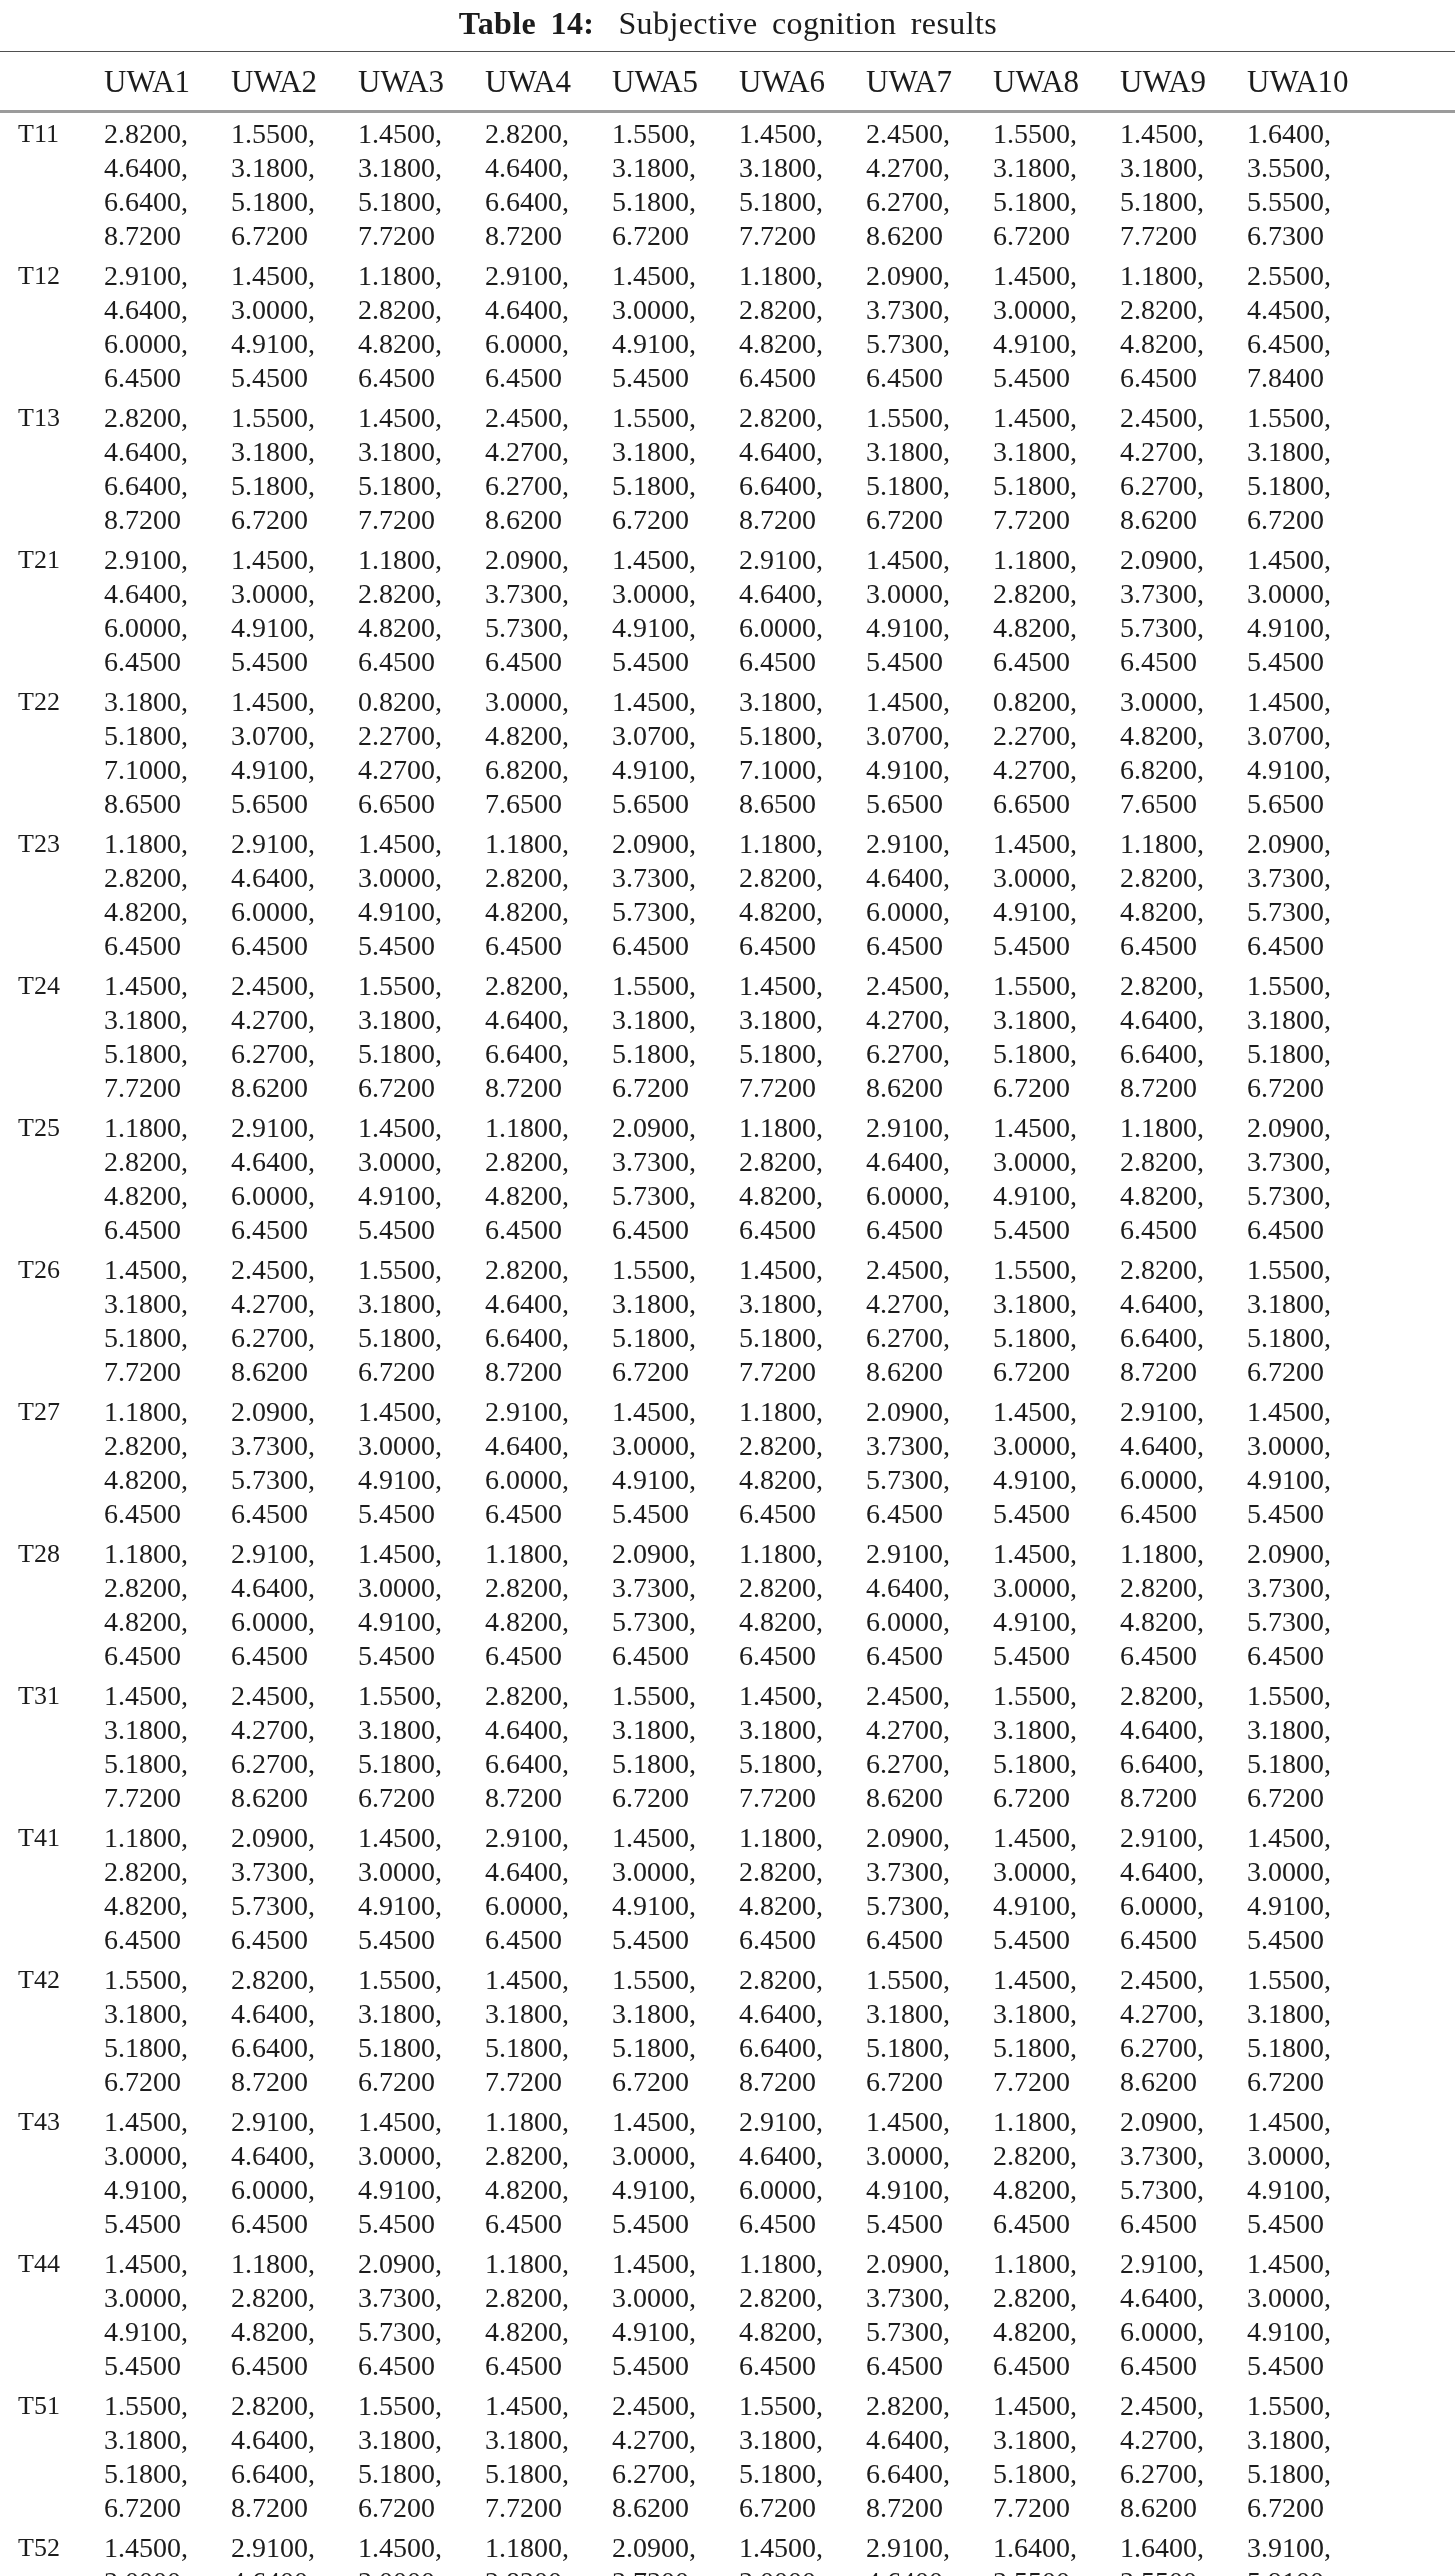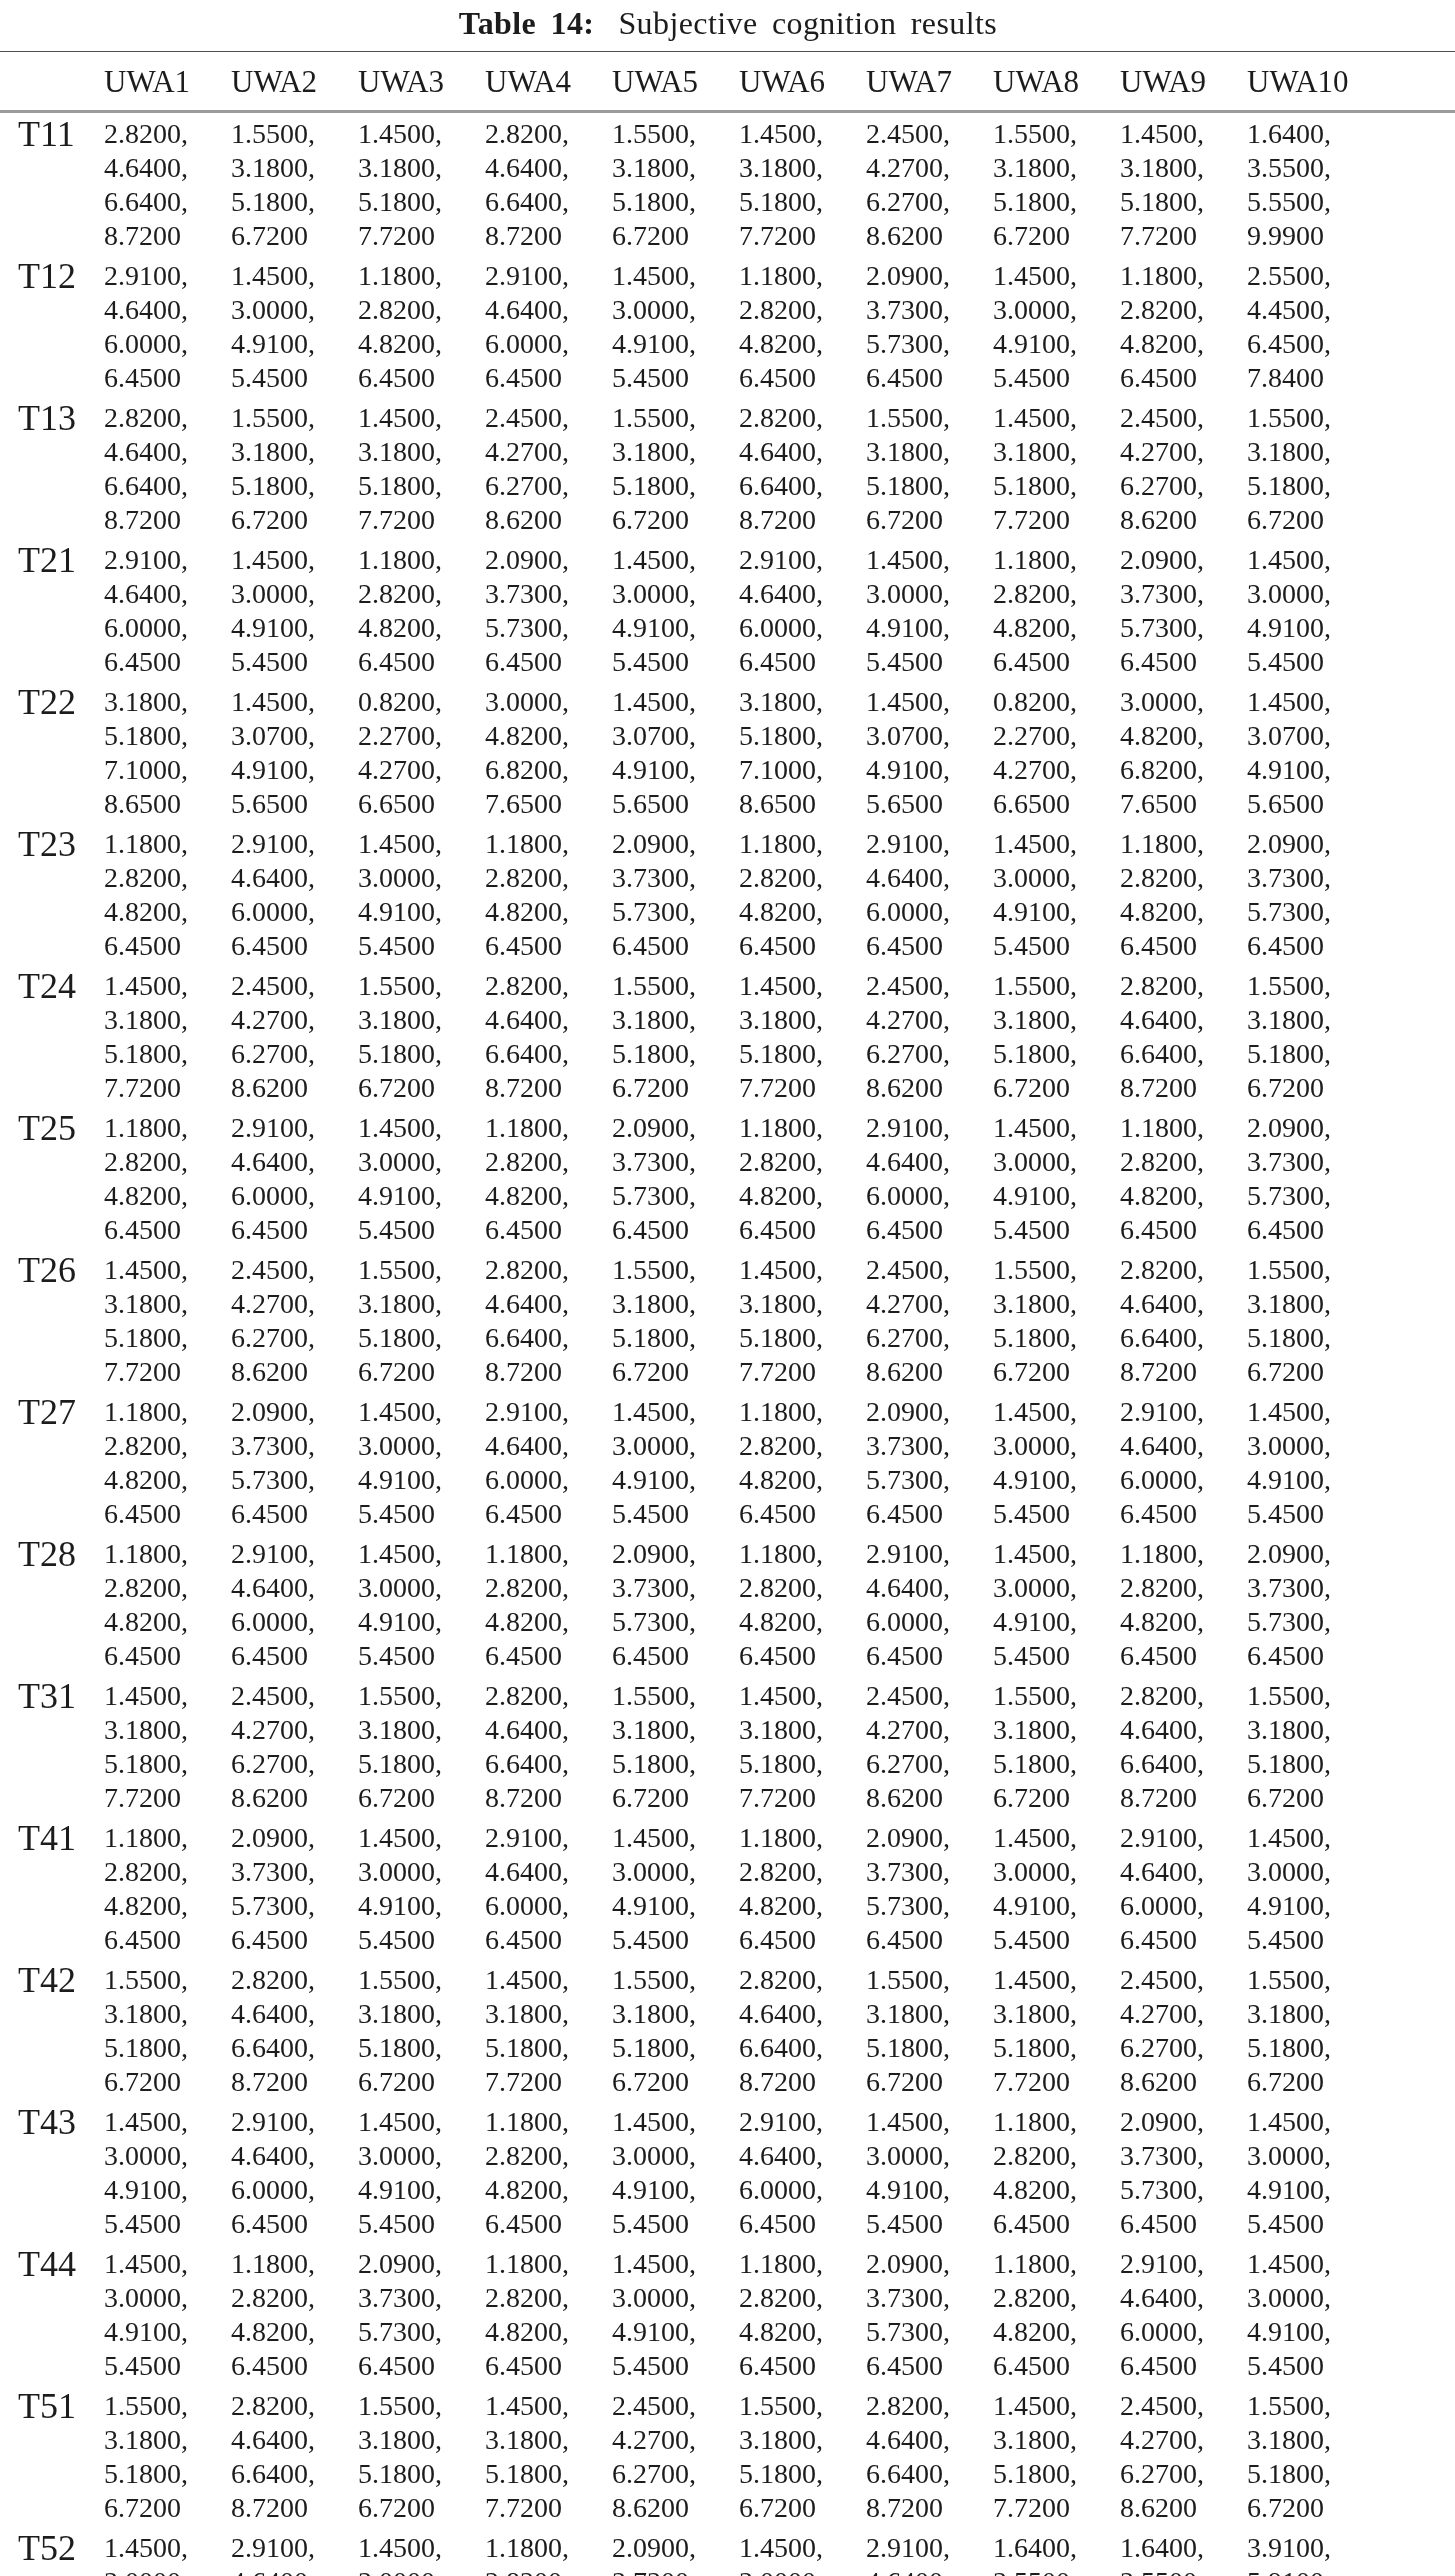--- a/index.html
+++ b/index.html
@@ -35,21 +35,21 @@
     font-family: Liberation Serif, serif;
   }
   tbody td {
     vertical-align: top;
     font-size: 28px;
     line-height: 34px;
     padding: 4.5px 0 1.5px 0;
     text-align: left;
   }
   td.rowlabel, th.corner { padding-left: 18px; }
-  td.rowlabel { font-size: 36px; }
+  td.rowlabel { font-size: 26px; }
   .val { white-space: nowrap; }
 </style>
 </head>
 <body>
 
 <div class="caption">
   <span class="cap-label">Table 14:</span><span class="cap-text">Subjective cognition results</span>
 </div>
 
 <table class="results">
@@ -135,21 +135,21 @@
         <td>
           <div class="val">1.4500,</div>
           <div class="val">3.1800,</div>
           <div class="val">5.1800,</div>
           <div class="val">7.7200</div>
         </td>
         <td>
           <div class="val">1.6400,</div>
           <div class="val">3.5500,</div>
           <div class="val">5.5500,</div>
-          <div class="val">9.9900</div>
+          <div class="val">6.7300</div>
         </td>
       </tr>
       <tr>
         <td class="rowlabel">T12</td>
         <td>
           <div class="val">2.9100,</div>
           <div class="val">4.6400,</div>
           <div class="val">6.0000,</div>
           <div class="val">6.4500</div>
         </td>

